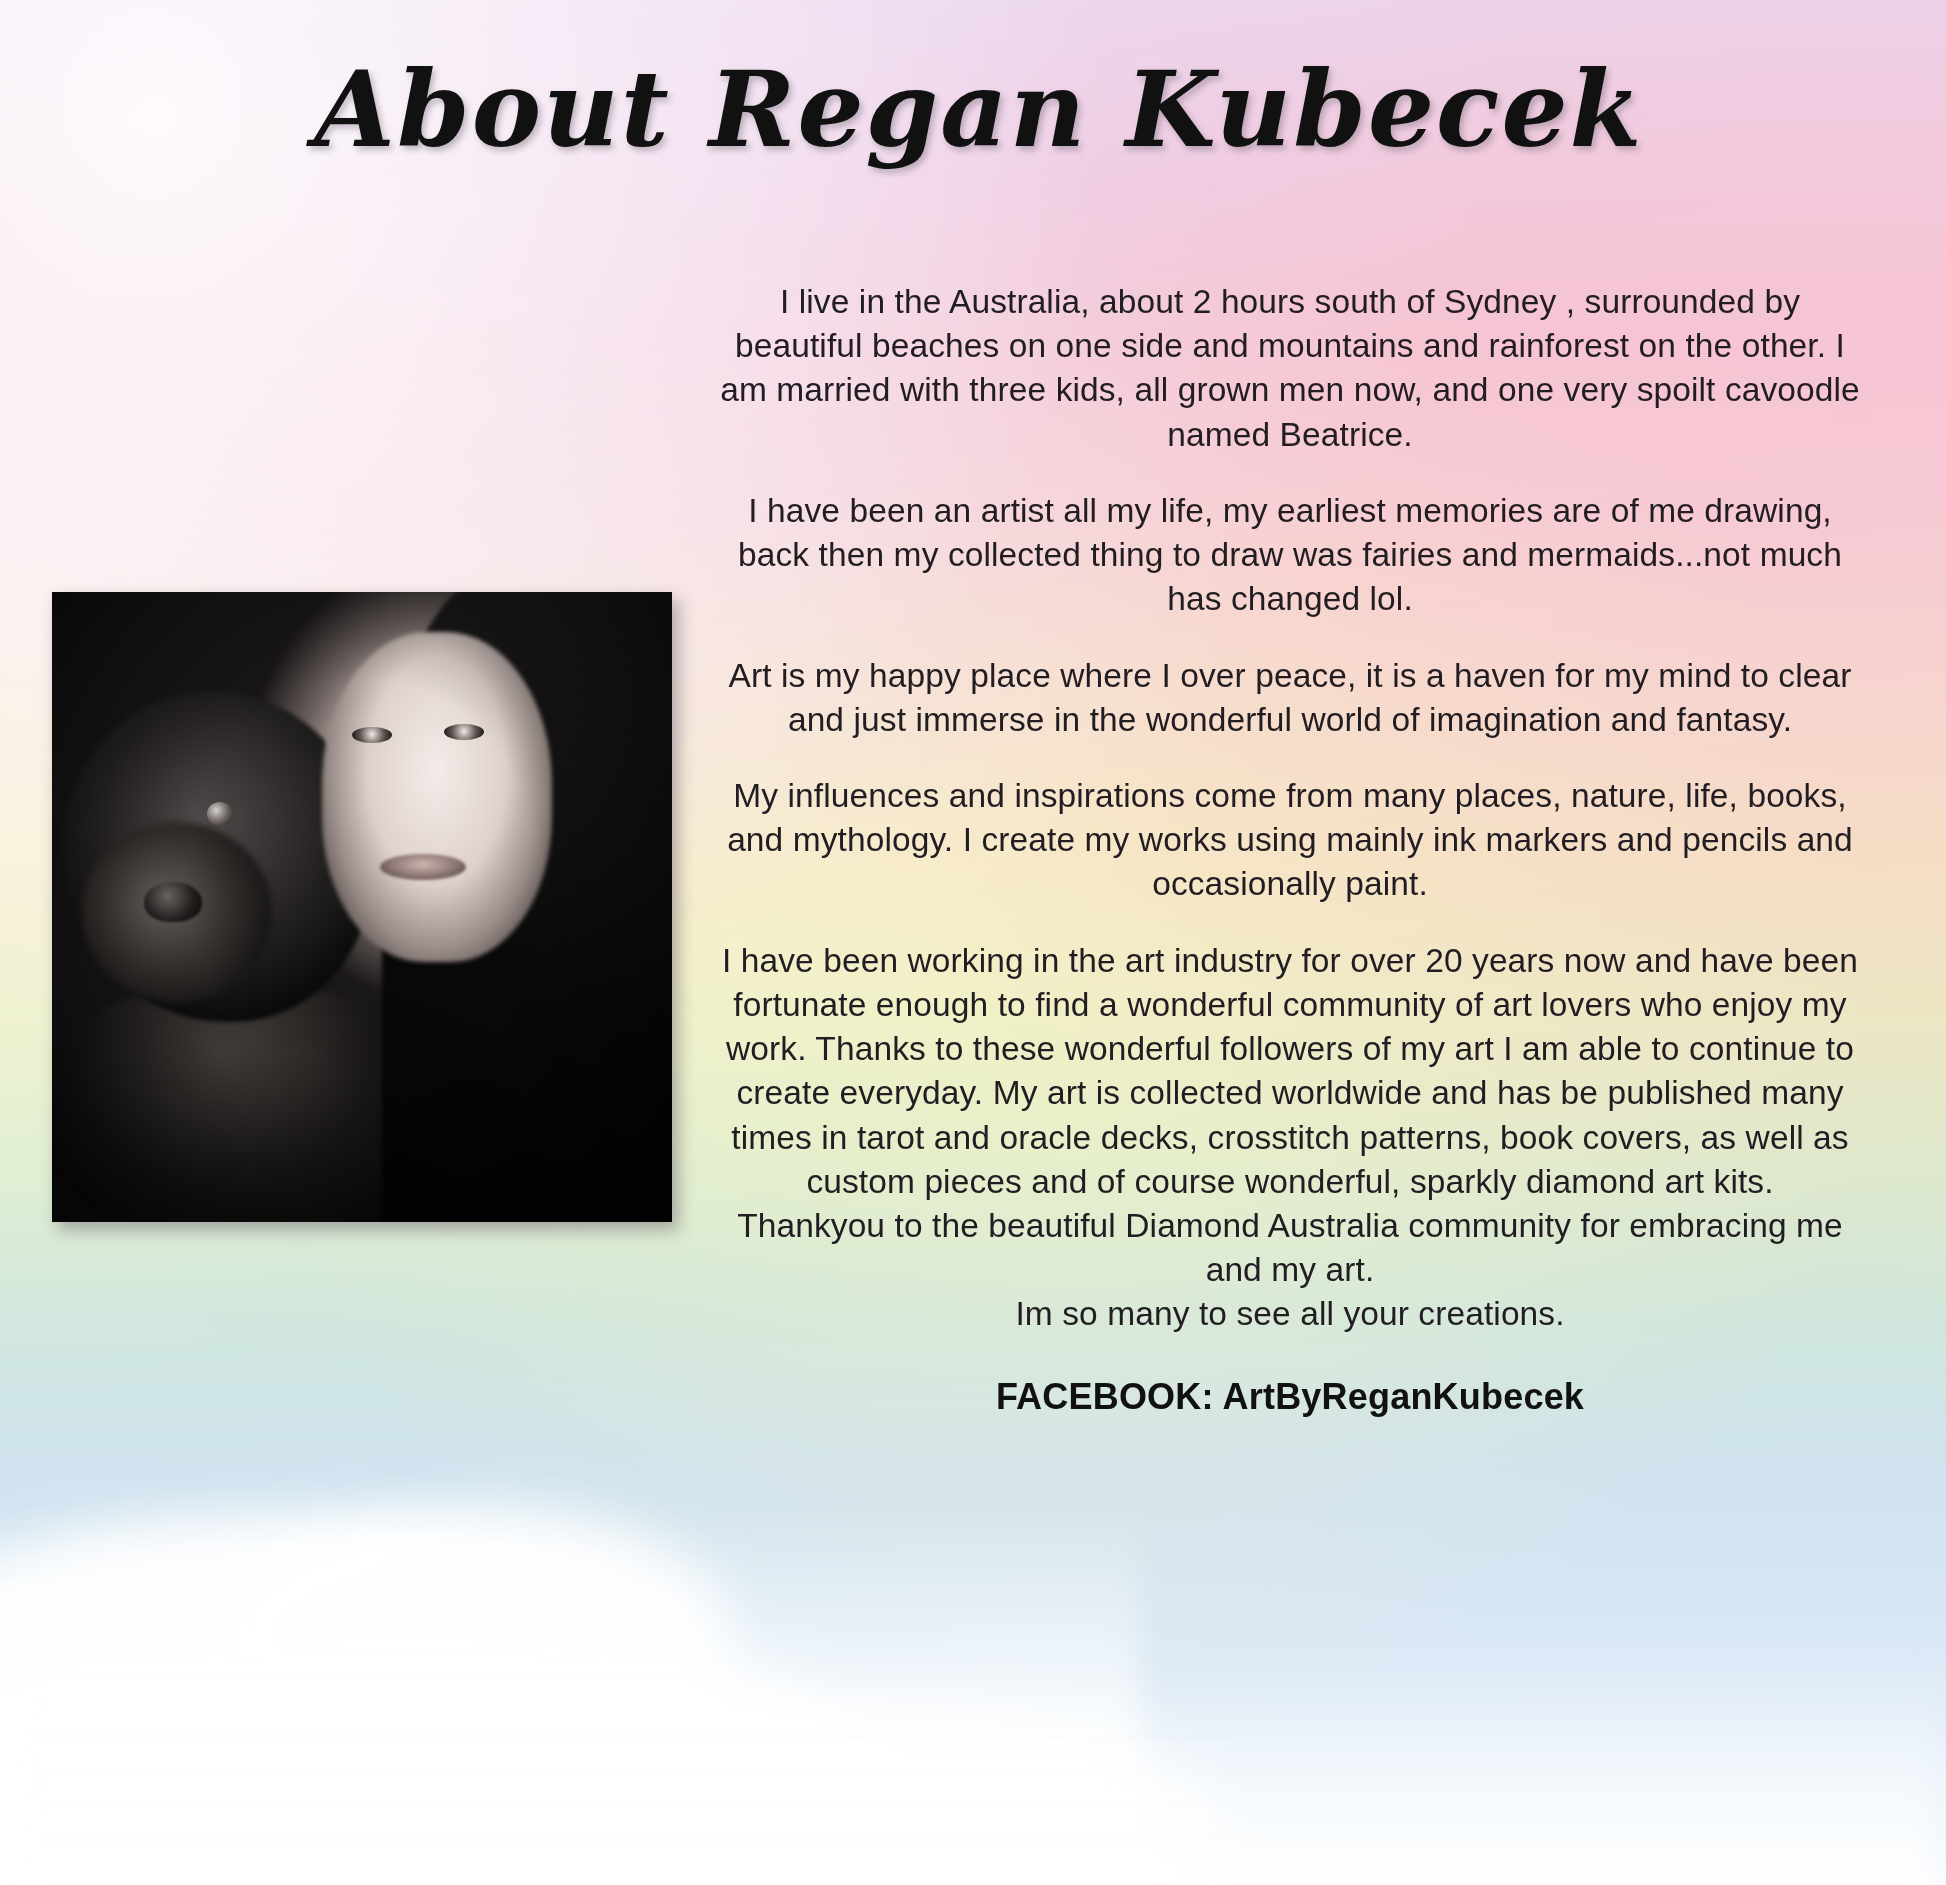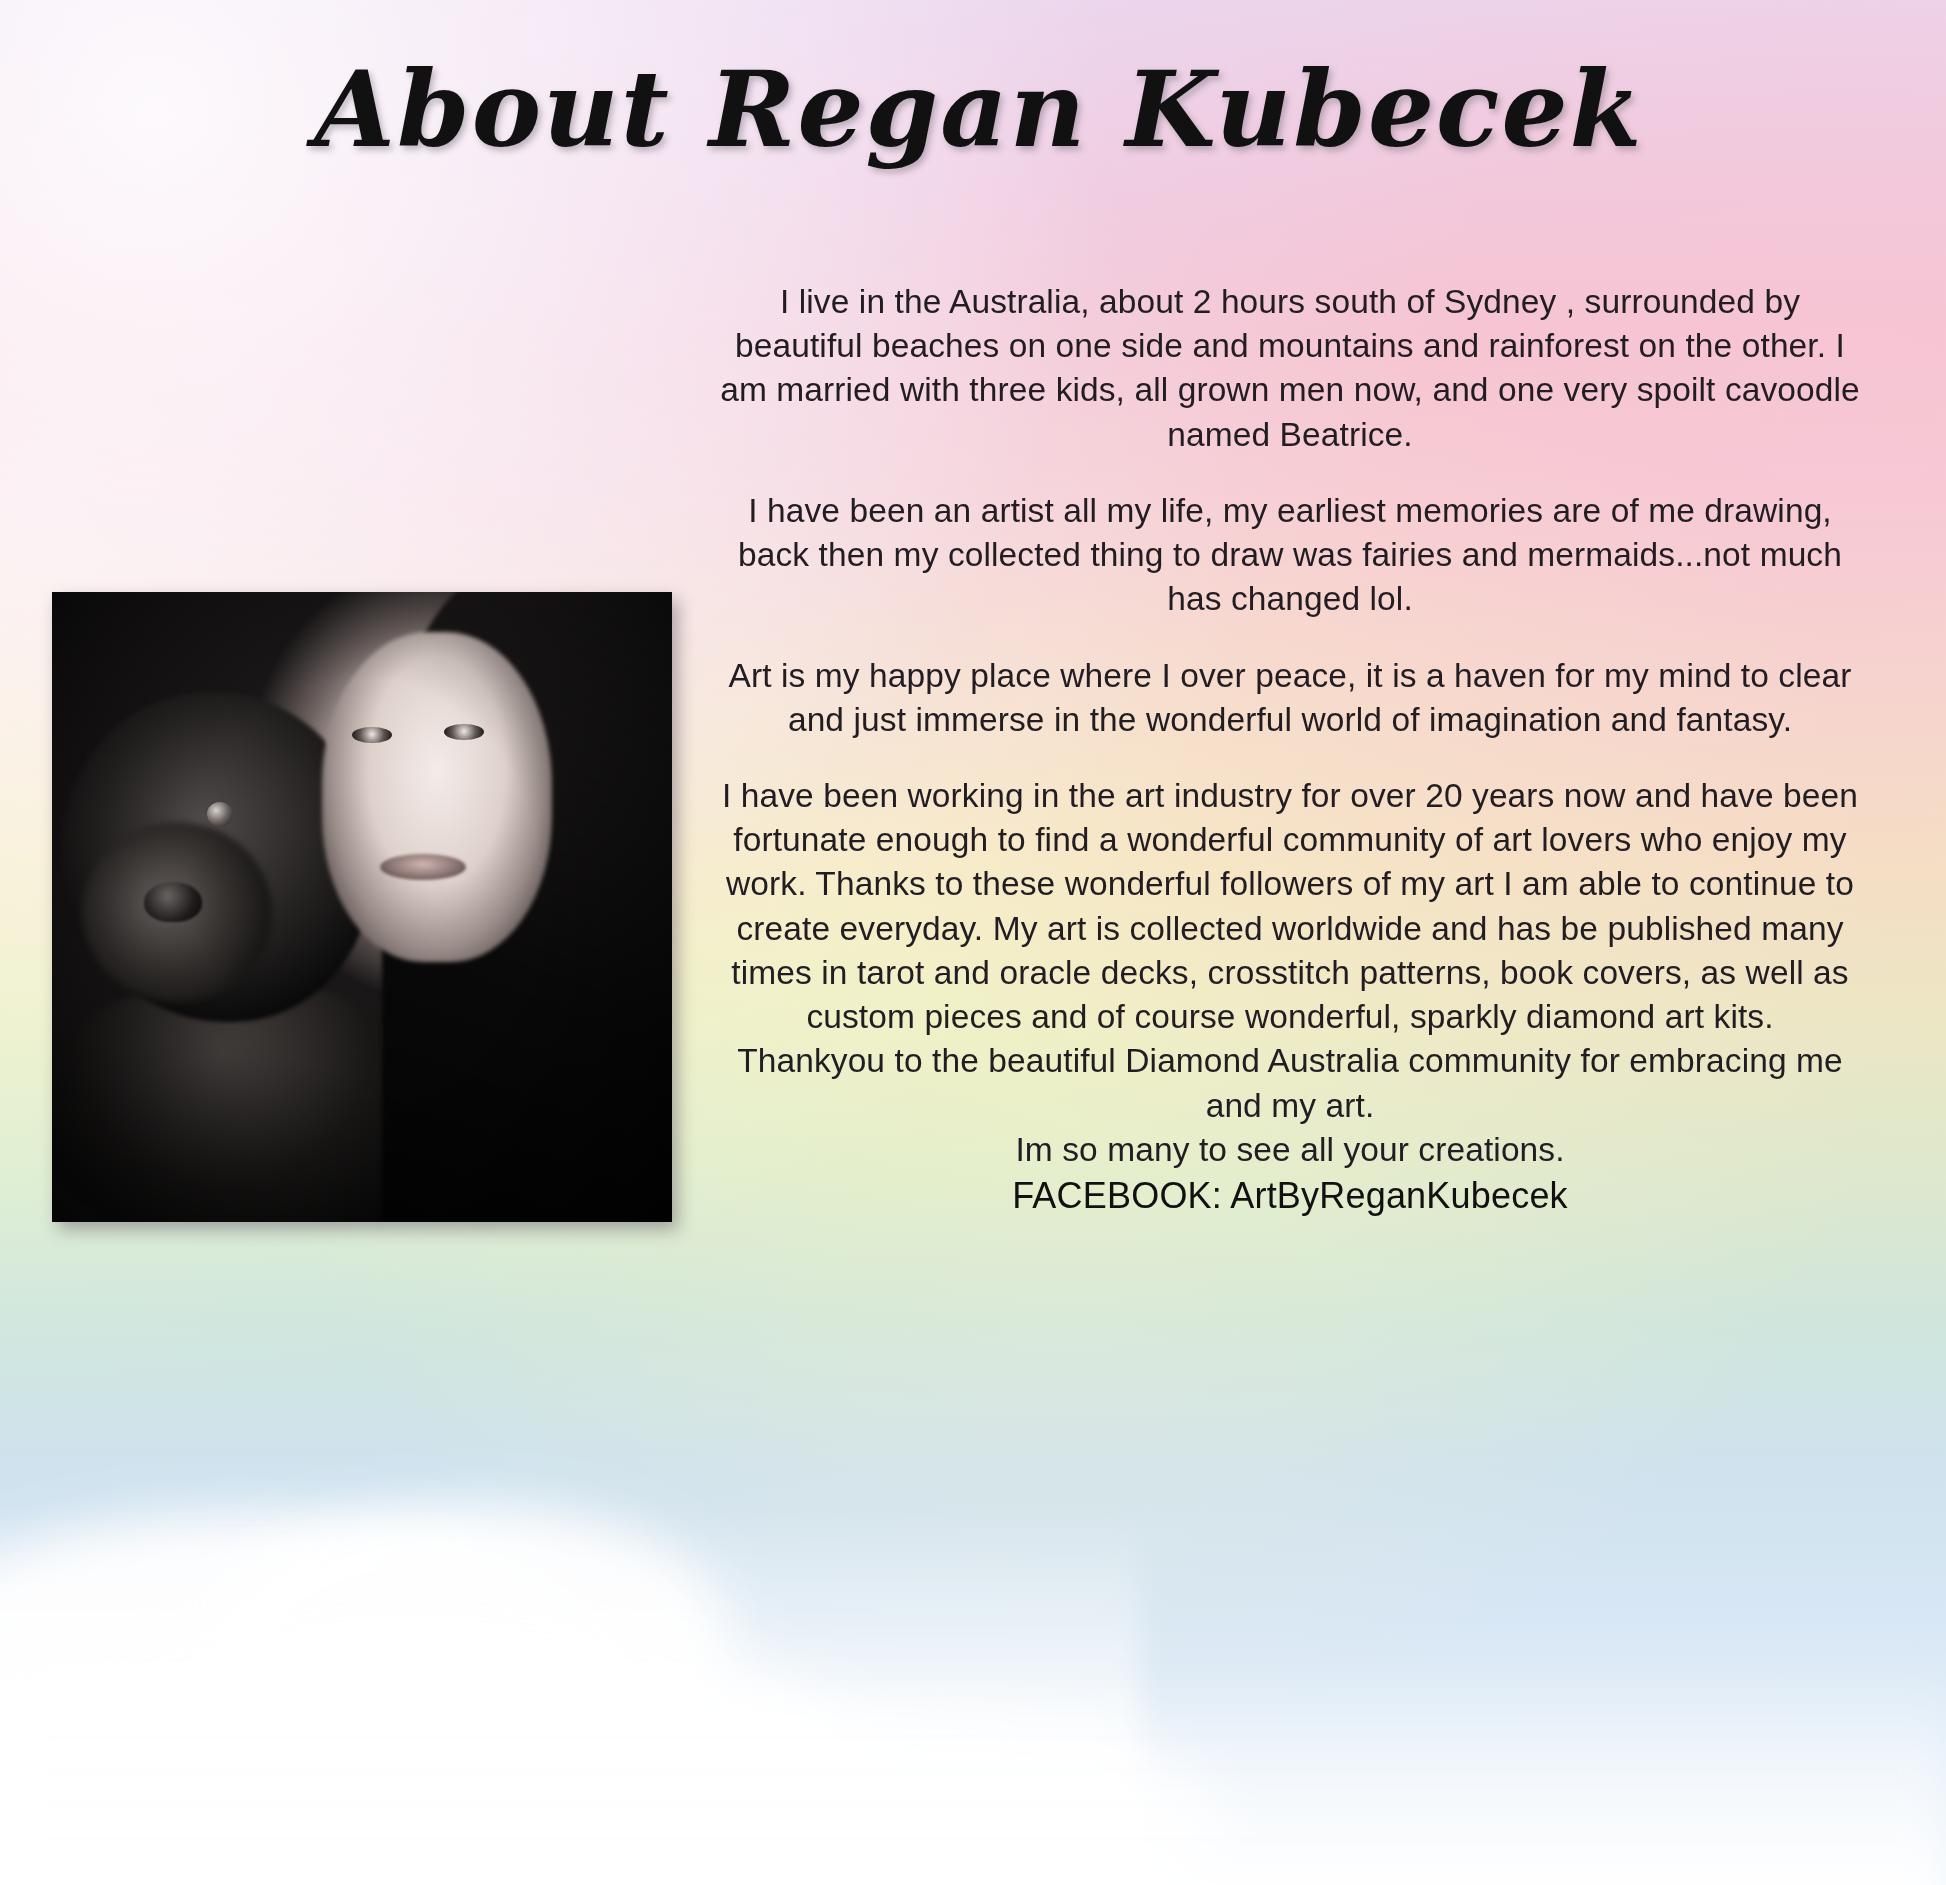--- a/index.html
+++ b/index.html
@@ -223,21 +223,22 @@
     line-height: 1.32;
     letter-spacing: 0.1px;
   }
   .para {
     margin: 0 0 32px 0;
   }
   .para.tight {
     margin-bottom: 0;
   }
   .facebook {
-    font-weight: normal;
+    margin-top: 36px;
+    font-weight: bold;
     font-size: 36px;
     color: #111;
     letter-spacing: 0.2px;
   }
 </style>
 </head>
 <body>
 
 <div class="page">
 
@@ -266,19 +267,20 @@
       <div class="w-eye we2"></div>
       <div class="w-lips"></div>
       <div class="vignette"></div>
     </div>
   </div>
 
   <div class="text-col">
     <p class="para">I live in the Australia, about 2 hours south of Sydney , surrounded by beautiful beaches on one side and mountains and rainforest on the other. I am married with three kids, all grown men now, and one very spoilt cavoodle named Beatrice.</p>
     <p class="para">I have been an artist all my life, my earliest memories are of me drawing, back then my collected thing to draw was fairies and mermaids...not much has changed lol.</p>
     <p class="para">Art is my happy place where I over peace, it is a haven for my mind to clear and just immerse in the wonderful world of imagination and fantasy.</p>
+    <p class="para">My influences and inspirations come from many places, nature, life, books, and mythology. I create my works using mainly ink markers and pencils and occasionally paint.</p>
     <p class="para tight">I have been working in the art industry for over 20 years now and have been fortunate enough to find a wonderful community of art lovers who enjoy my work. Thanks to these wonderful followers of my art I am able to continue to create everyday. My art is collected worldwide and has be published many times in tarot and oracle decks, crosstitch patterns, book covers, as well as custom pieces and of course wonderful, sparkly diamond art kits.</p>
     <p class="para tight">Thankyou to the beautiful Diamond Australia community for embracing me and my art.</p>
     <p class="para tight">Im so many to see all your creations.</p>
     <div class="facebook">FACEBOOK: ArtByReganKubecek</div>
   </div>
 
 </div>
 
 </body></html>

